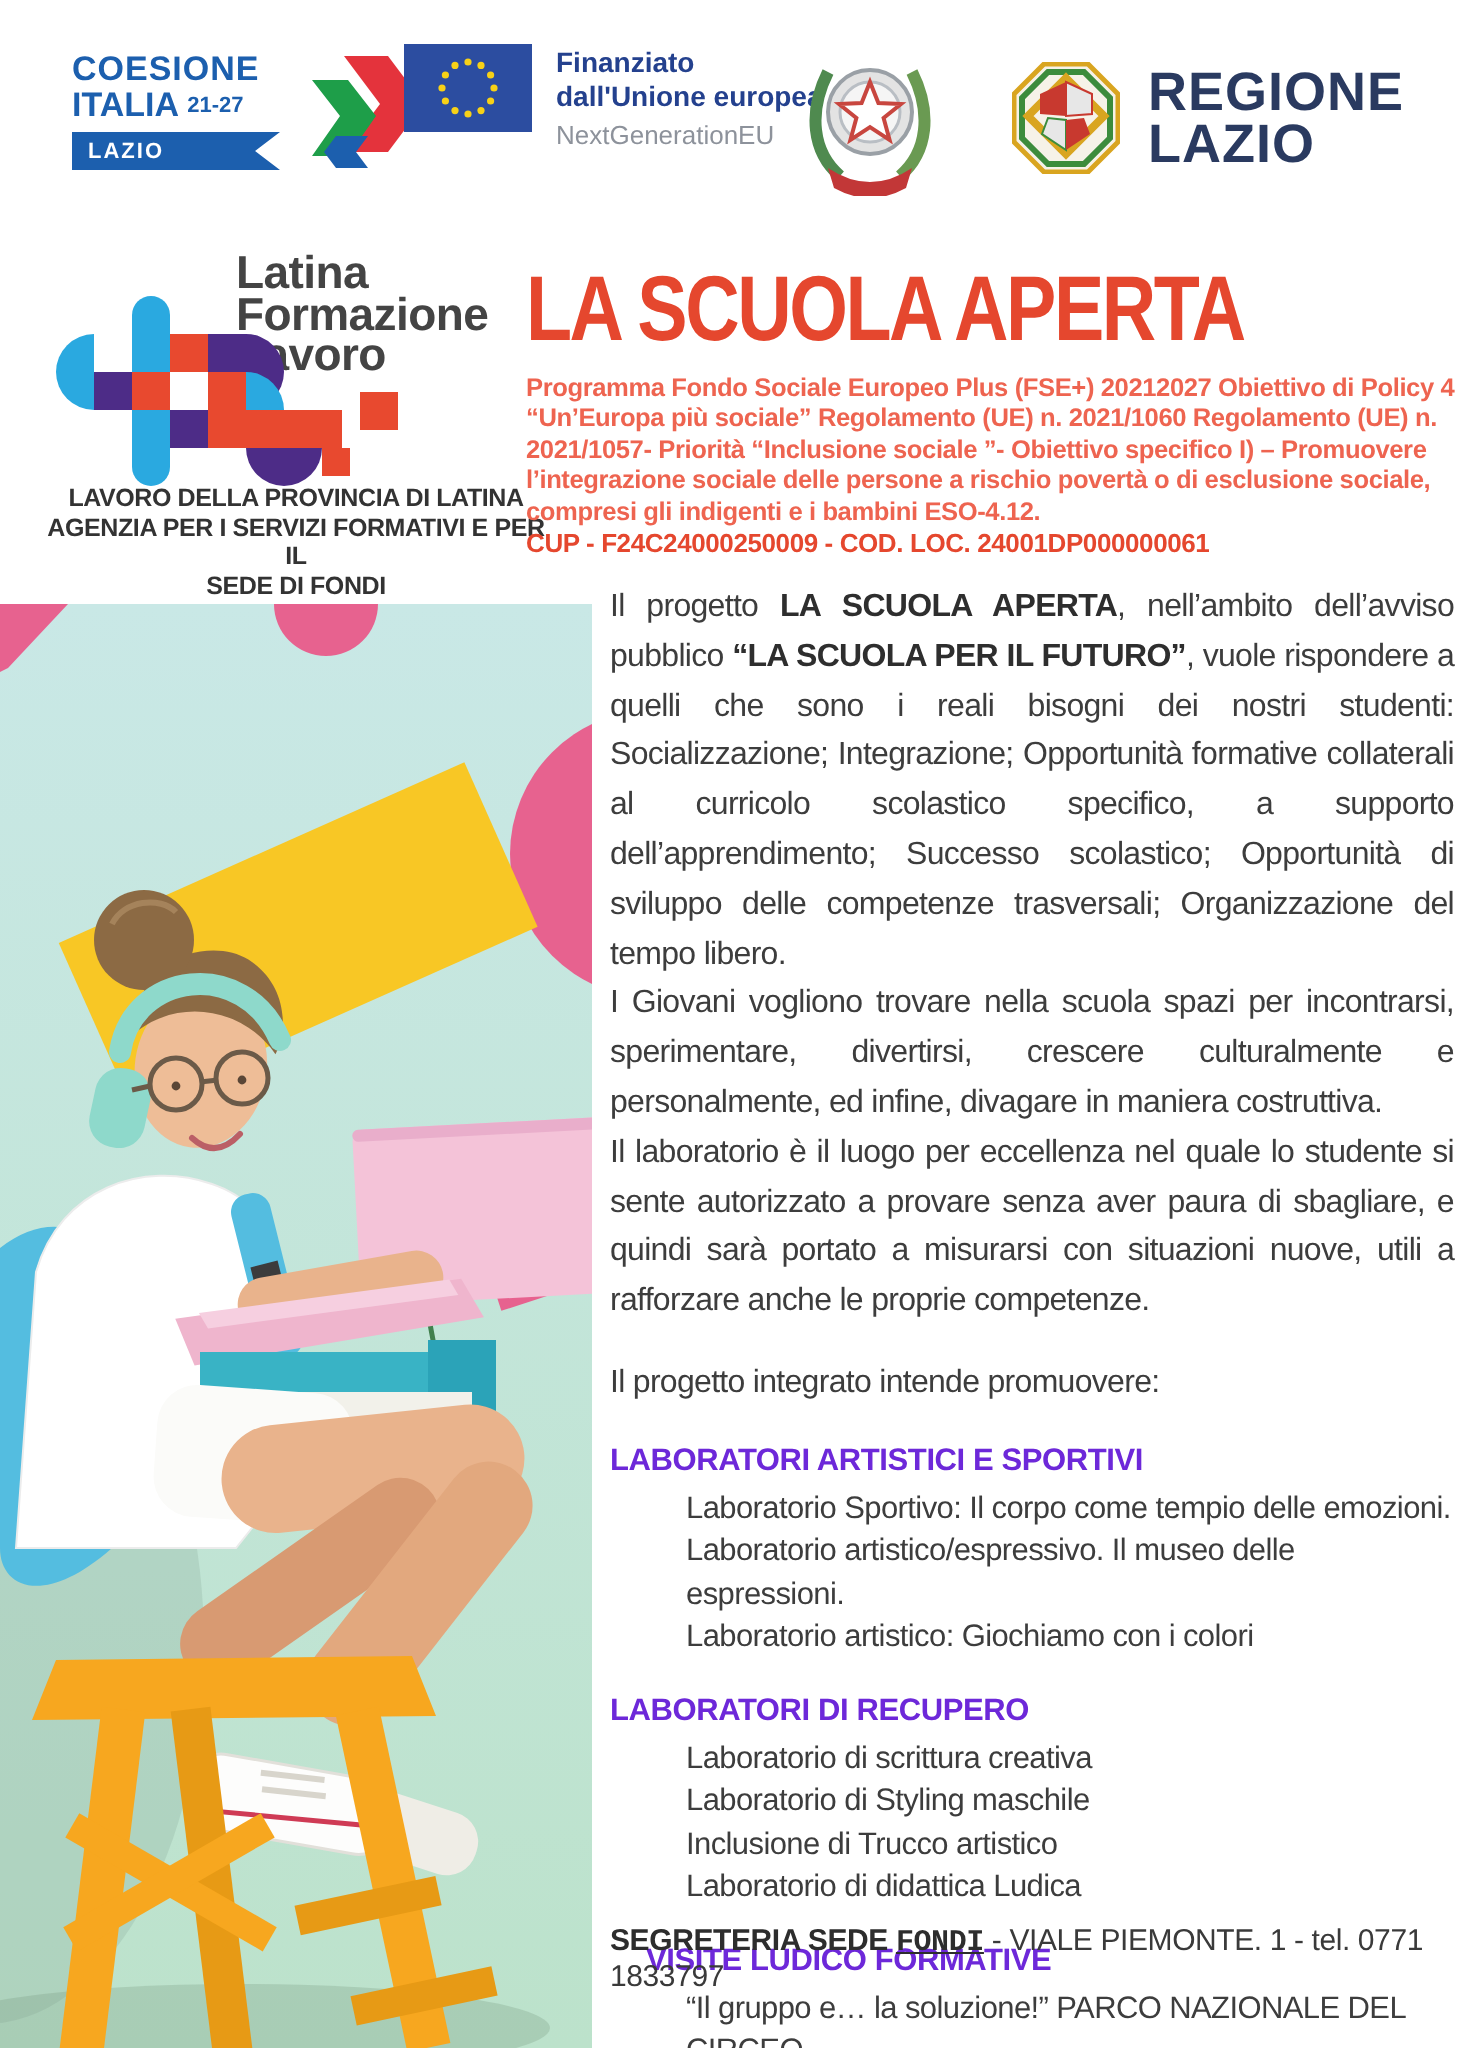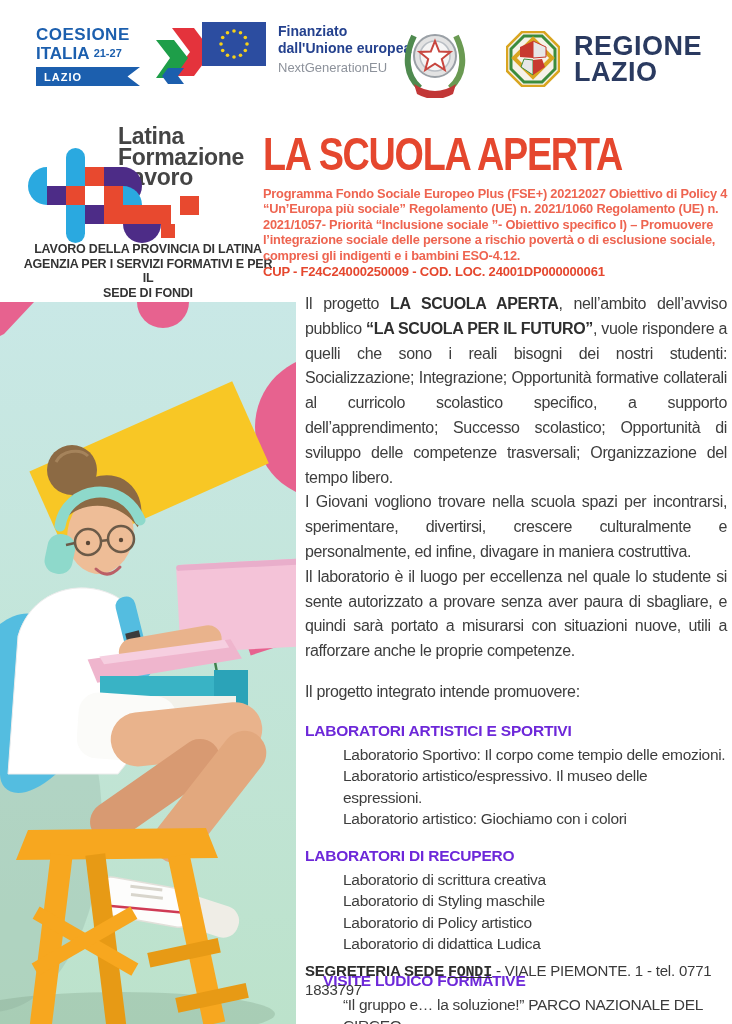--- a/index.html
+++ b/index.html
@@ -296,21 +296,21 @@
         <li>Laboratorio artistico/espressivo. Il museo delle espressioni.</li>
         <li>Laboratorio artistico: Giochiamo con i colori</li>
       </ul>
     </div>
 
     <div class="sec">
       <div class="sec-h">LABORATORI DI RECUPERO</div>
       <ul>
         <li>Laboratorio di scrittura creativa</li>
         <li>Laboratorio di Styling maschile</li>
-        <li>Laboratorio di Policy artistico</li>
+        <li>Inclusione di Trucco artistico</li>
         <li>Laboratorio di didattica Ludica</li>
       </ul>
     </div>
 
     <div class="sec">
       <div class="sec-h ind">VISITE LUDICO FORMATIVE</div>
       <ul>
         <li>“Il gruppo e… la soluzione!” PARCO NAZIONALE DEL CIRCEO</li>
 
       </ul>

